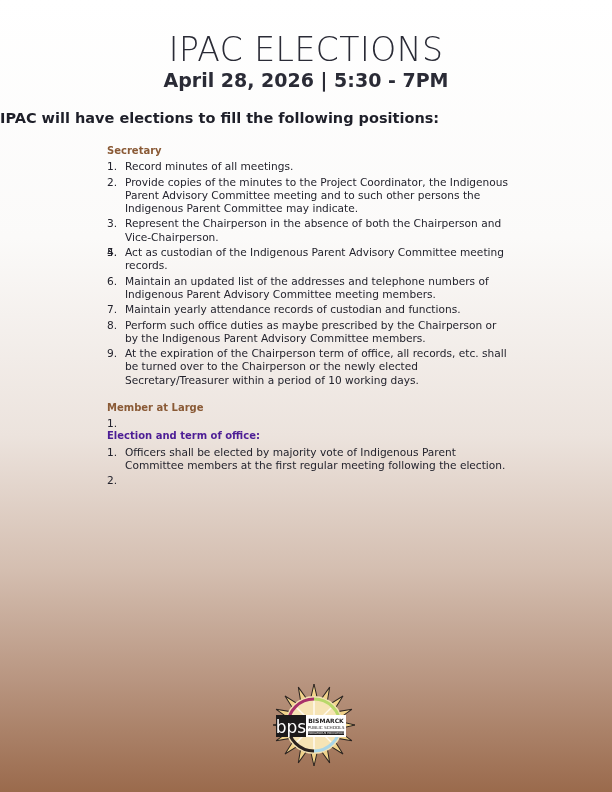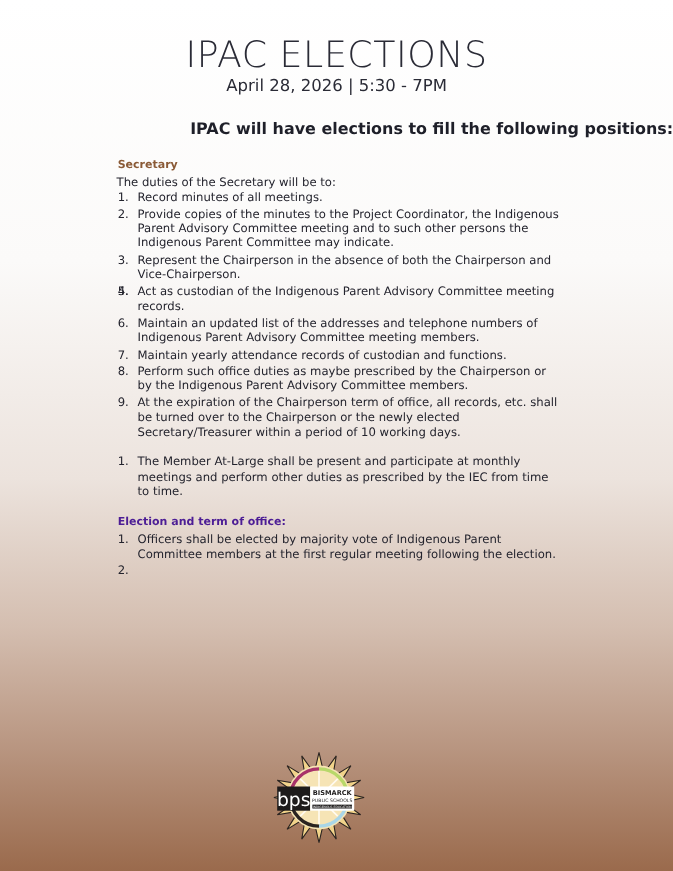--- a/index.html
+++ b/index.html
@@ -11,69 +11,69 @@
       position: relative;
     }
     .title {
       position: absolute; left: 0; right: 0; top: 30px;
       text-align: center; font-size: 33px; font-weight: 300;
       letter-spacing: 0.5px; color: #2a2b36;
       font-family: "DejaVu Sans", sans-serif;
     }
     .subtitle {
       position: absolute; left: 0; right: 0; top: 69px;
-      text-align: center; font-size: 15px; font-weight: 400; color: #2a2b36;
+      text-align: center; font-size: 19px; font-weight: 700; color: #2a2b36;
     }
     .intro {
       position: absolute; left: 0; right: 0; top: 110px;
-      text-align: right; font-size: 14.5px; font-weight: bold; color: #1e1f29;
+      text-align: left; font-size: 14.5px; font-weight: bold; color: #1e1f29;
     }
     .content {
       position: absolute; left: 107px; top: 144px; width: 405px;
       font-size: 10.6px; line-height: 13.3px; color: #23232d;
     }
     .section-head {
       font-weight: bold; font-size: 10px; color: #8a5a36; margin: 0 0 3px 0;
     }
     .section-head.dark { color: #4c1d95; }
     .lead { margin: 0 0 0 -1px; }
     ol { margin: 0; padding: 0; list-style: none; }
     ol li { position: relative; padding-left: 18px; margin: 0 0 2px 0; }
     ol li .num { position: absolute; left: 0; top: 0; }
     .gap1 { height: 12px; }
     .gap2 { height: 12px; }
     .logo {
-      position: absolute; left: 248px; top: 683px; width: 84px; height: 84px;
+      position: absolute; left: 272px; top: 683px; width: 84px; height: 84px;
     }
   </style>
 </head>
 <body>
 
 <div class="title">IPAC ELECTIONS</div>
 <div class="subtitle">April 28, 2026 | 5:30 - 7PM</div>
 <div class="intro">IPAC will have elections to fill the following positions:</div>
 
 <div class="content">
   <div class="section-head">Secretary</div>
-  <div class="lead">The duties of the Secretary will be to:</div>
   <ol>
     <li><span class="num">1.</span><span>Record minutes of all meetings.</span></li>
     <li><span class="num">2.</span><span>Provide copies of the minutes to the Project Coordinator, the Indigenous Parent Advisory Committee meeting and to such other persons the Indigenous Parent Committee may indicate.</span></li>
     <li><span class="num">3.</span><span>Represent the Chairperson in the absence of both the Chairperson and Vice-Chairperson.</span></li>
     <li><span class="num">4.</span></li>
     <li><span class="num">5.</span><span>Act as custodian of the Indigenous Parent Advisory Committee meeting records.</span></li>
     <li><span class="num">6.</span><span>Maintain an updated list of the addresses and telephone numbers of Indigenous Parent Advisory Committee meeting members.</span></li>
     <li><span class="num">7.</span><span>Maintain yearly attendance records of custodian and functions.</span></li>
     <li><span class="num">8.</span><span>Perform such office duties as maybe prescribed by the Chairperson or by the Indigenous Parent Advisory Committee members.</span></li>
     <li><span class="num">9.</span><span>At the expiration of the Chairperson term of office, all records, etc. shall be turned over to the Chairperson or the newly elected Secretary/Treasurer within a period of 10 working days.</span></li>
   </ol>
 
   <div class="gap1"></div>
+  <div class="section-head">Member at Large</div>
   <ol>
-    <li><span class="num">1.</span><span>The Member At-Large shall be present and participate at monthly meetings and perform other duties as prescribed by the IEC from time to time.</span></li>
+    <li><span class="num">1.</span></li>
   </ol>
 
   <div class="gap2"></div>
   <div class="section-head dark">Election and term of office:</div>
   <ol>
     <li><span class="num">1.</span><span>Officers shall be elected by majority vote of Indigenous Parent Committee members at the first regular meeting following the election.</span></li>
     <li><span class="num">2.</span></li>
   </ol>
 </div>
 

